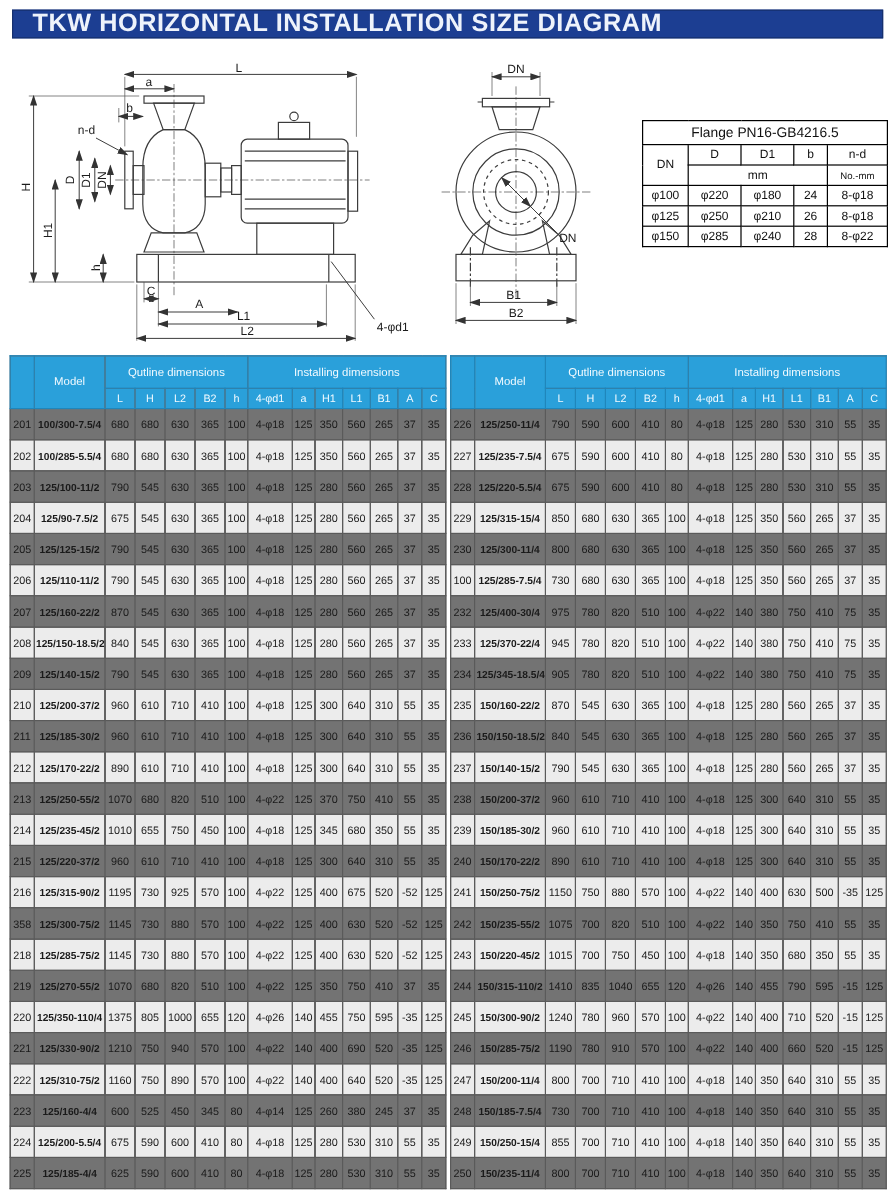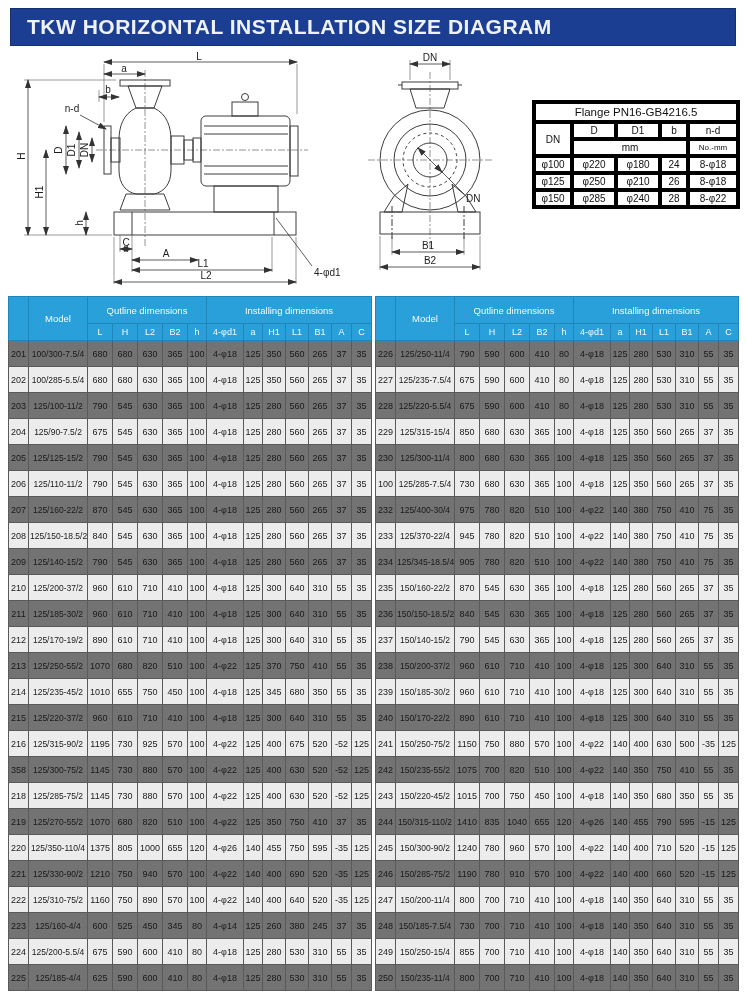--- a/index.html
+++ b/index.html
@@ -1,52 +1,52 @@
 <!DOCTYPE html>
 <html><head>
 <meta charset="utf-8">
 <style>
   * { margin:0; padding:0; box-sizing:border-box; }
   html,body { background:#fff; font-family:"Liberation Sans", sans-serif; }
   .page { position:relative; width:746px; height:1000px; background:#fff; overflow:hidden; }
 
   
-  .titlebar { position:absolute; left:10px; top:8px; width:726px; height:38px;
+  .titlebar { position:absolute; left:10px; top:8px; width:726px; height:24px;
     background:#1c3e92; border:1px solid #16306f; display:flex; align-items:center;
     padding-left:16px; }
   .titlebar span { color:#eef3fb; font-size:21px; font-weight:bold; letter-spacing:0.5px; }
 
   
   .diagrams { position:absolute; left:0; top:48px; width:746px; height:246px; }
   .svgwrap { position:absolute; }
   svg { display:block; }
   .draw path, .draw rect, .draw circle, .draw line, .draw polyline { stroke:#3c3c3c; fill:none; stroke-width:1; }
   .cl { stroke:#666; stroke-width:0.7; stroke-dasharray:7 2 2 2; fill:none; }
   .dim { stroke:#333; stroke-width:0.8; fill:none; }
   .ext { stroke:#555; stroke-width:0.6; fill:none; }
   .dimtxt { font-size:10px; fill:#1c1c1c; }
   .dashc { stroke:#555; stroke-width:0.7; stroke-dasharray:3 3; fill:none; }
 
   
   .flange { position:absolute; right:6px; top:52px; border-collapse:collapse; background:#fff; }
-  .flange th, .flange td { border:4px solid #000000; font-size:10px; font-weight:normal;
+  .flange th, .flange td { border:1px solid #000000; font-size:10px; font-weight:normal;
     color:#111; text-align:center; padding:1px 2px; height:17px; }
   .flange .ft { font-size:11.5px; height:20px; }
 
   
   .tables { position:absolute; left:0; top:296px; width:746px; }
   table.main { position:absolute; top:0; border-collapse:collapse; table-layout:fixed; width:363px; background:#737373; }
   table.main.lft { left:8px; }
   table.main.rgt { left:375px; }
   table.main th, table.main td { border:1px solid #5a5a5a; overflow:hidden; white-space:nowrap; }
   table.main thead th { background:#2aa0da; color:#f2faff; font-weight:normal; border-color:#1f86bb; }
   table.main thead tr.grp th { font-size:9.5px; height:27px; }
   table.main thead tr.sub th { font-size:9px; height:17px; }
   table.main td { font-size:9px; color:#1a1a1a; text-align:center; height:26px; padding:0 1px; }
-  table.main td.model { font-size:8.5px; }
+  table.main td.model { font-size:8.5px;font-weight:bold; }
   table.main tbody tr:nth-child(even) td { background:#ececec; }
   col.c-num{width:20px} col.c-model{width:59px} col.c-n{width:25px} col.c-h{width:19px}
   col.c-d1{width:37px} col.c-a{width:19px} col.c-m{width:23px} col.c-ac{width:20px}
 </style>
 </head>
 <body>
 
 <div class="page">
 
   <div class="titlebar">
@@ -450,21 +450,21 @@
             <td>4-φ18</td>
             <td>125</td>
             <td>300</td>
             <td>640</td>
             <td>310</td>
             <td>55</td>
             <td>35</td>
           </tr>
           <tr>
             <td>212</td>
-            <td class="model">125/170-19/2</td>
+            <td class="model">125/170-22/2</td>
             <td>890</td>
             <td>610</td>
             <td>710</td>
             <td>410</td>
             <td>100</td>
             <td>4-φ18</td>
             <td>125</td>
             <td>300</td>
             <td>640</td>
             <td>310</td>

